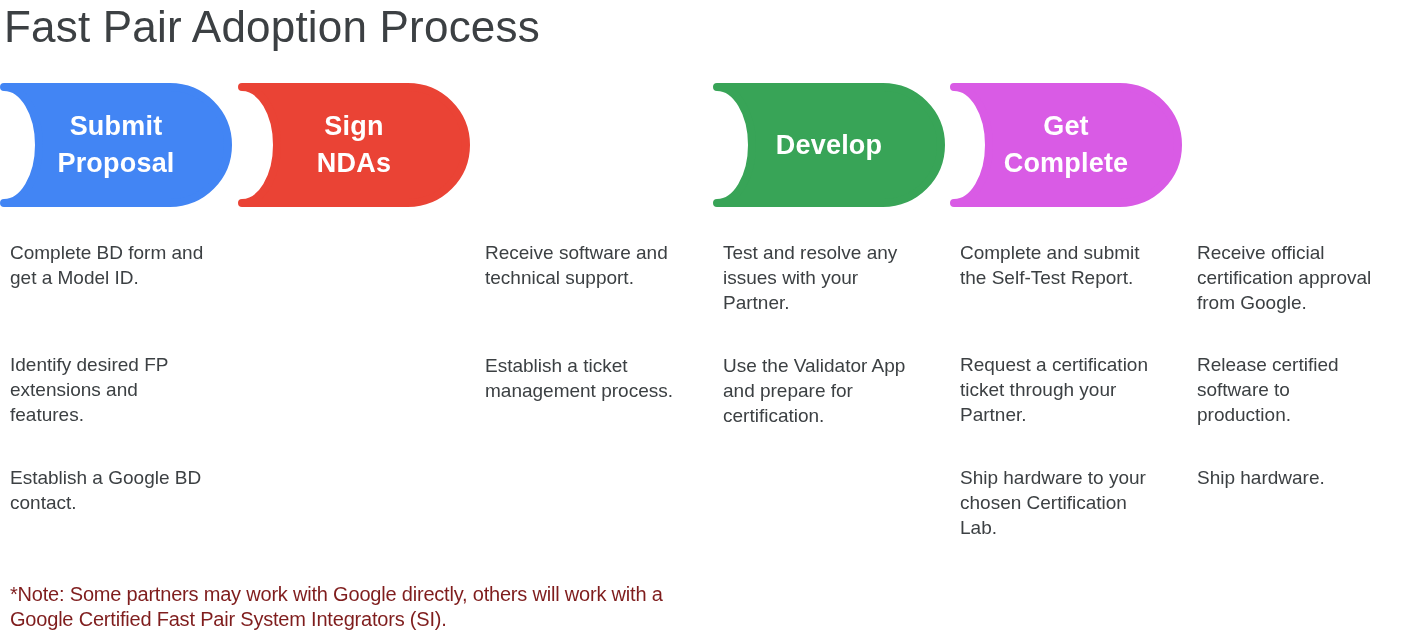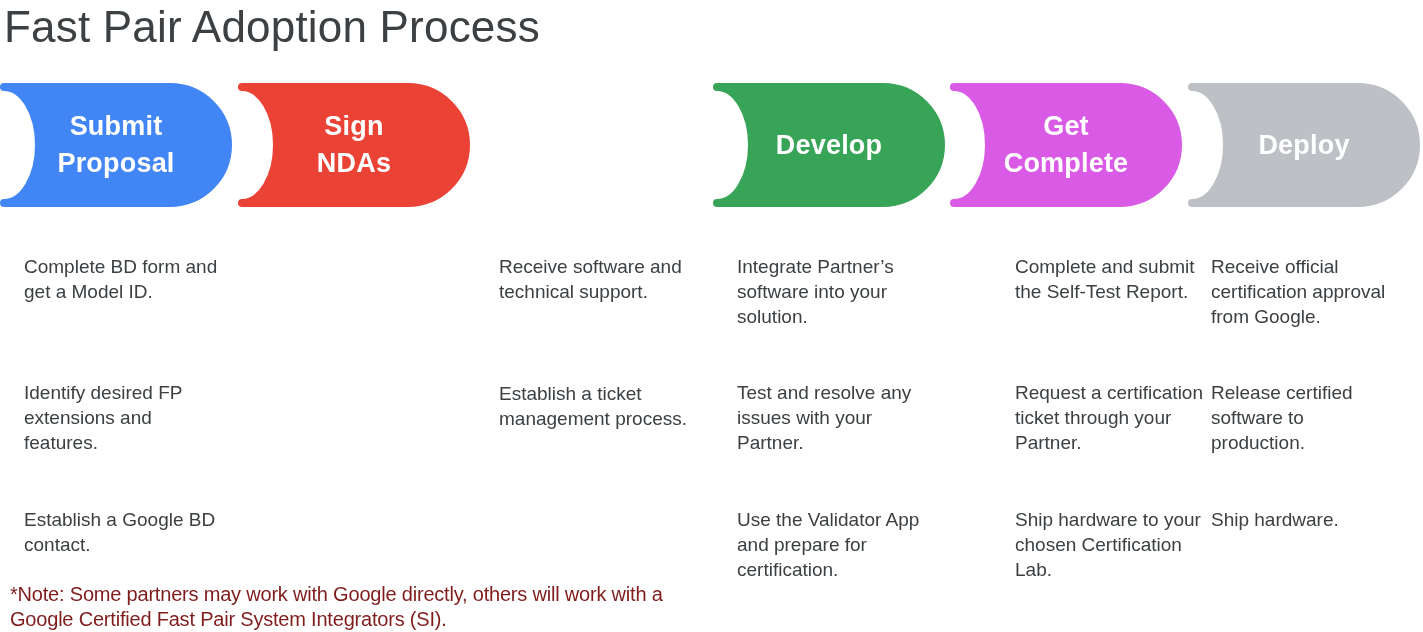--- a/index.html
+++ b/index.html
@@ -63,21 +63,21 @@
   }
   .col {
     position: absolute;
     top: 240px;
     width: 228px;
     color: #3C4043;
     font-size: 19px;
     line-height: 25px;
   }
   .col p {
-    margin: 14px;
+    margin: 0;
     white-space: pre-line;
   }
   .col p.r1 { height: 112px; }
   .col p.r2 { height: 113px; }
   .note {
     position: absolute;
     left: 10px;
     top: 582px;
     font-size: 20px;
     line-height: 25px;
@@ -120,26 +120,20 @@
     </div>
 
     <div class="step" style="left:950px">
       <svg width="232" height="124" viewBox="-4 -4 232 124" style="color: rgb(217, 91, 229);">
         <path d="M 0 0 A 35 58 0 0 1 0 116 L 166 116 A 58 58 0 0 0 166 0 Z"></path>
       </svg>
       <div class="step-label">Get
 Complete</div>
     </div>
 
-    <div class="step" style="left:1188px">
-      <svg width="232" height="124" viewBox="-4 -4 232 124" style="color: rgb(189, 193, 198);">
-        <path d="M 0 0 A 35 58 0 0 1 0 116 L 166 116 A 58 58 0 0 0 166 0 Z"></path>
-      </svg>
-      <div class="step-label">Deploy</div>
-    </div>
 
   </div>
 
   <div class="col" style="left:10px">
     <p class="r1">Complete BD form and
 get a Model ID.</p>
     <p class="r2">Identify desired FP
 extensions and
 features.</p>
     <p class="r3">Establish a Google BD
@@ -148,32 +142,29 @@
 
 
   <div class="col" style="left:485px">
     <p class="r2">Receive software and
 technical support.</p>
     <p class="r3">Establish a ticket
 management process.</p>
   </div>
 
   <div class="col" style="left:723px">
-    <p class="r1">Integrate Partner’s
-software into your
-solution.</p>
     <p class="r2">Test and resolve any
 issues with your
 Partner.</p>
     <p class="r3">Use the Validator App
 and prepare for
 certification.</p>
   </div>
 
-  <div class="col" style="left:1001px">
+  <div class="col" style="left:960px">
     <p class="r1">Complete and submit
 the Self-Test Report.</p>
     <p class="r2">Request a certification
 ticket through your
 Partner.</p>
     <p class="r3">Ship hardware to your
 chosen Certification
 Lab.</p>
   </div>
 

